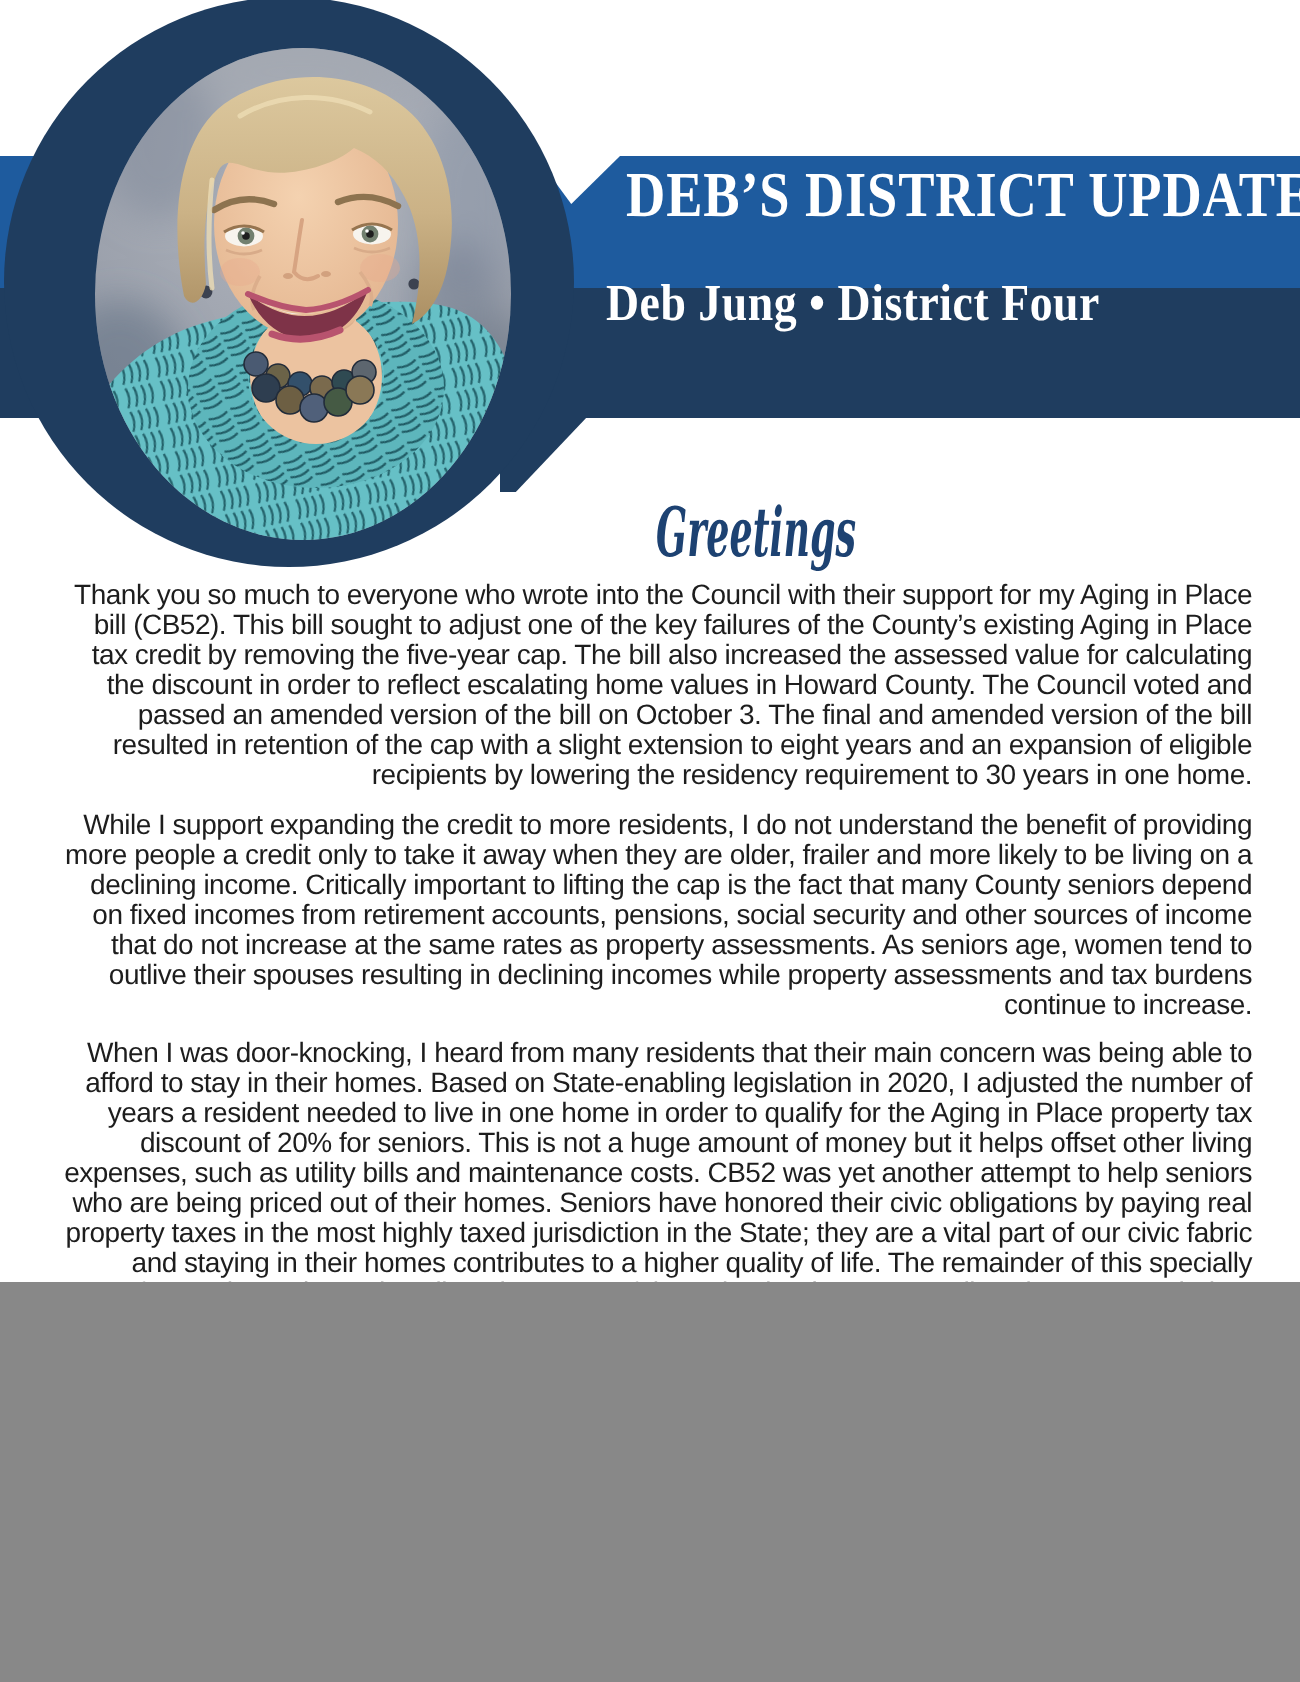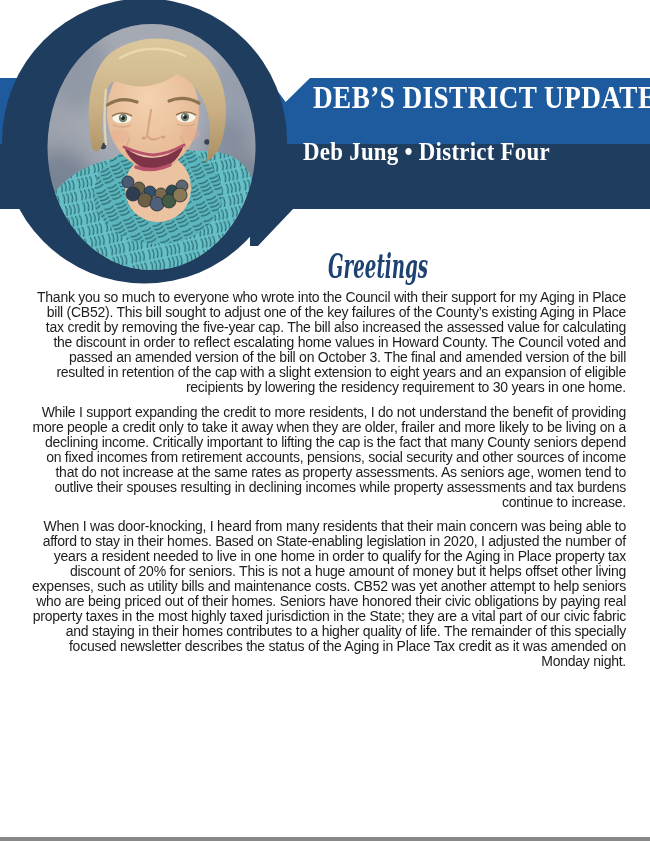--- a/index.html
+++ b/index.html
@@ -1,17 +1,17 @@
 <!DOCTYPE html>
 <html style="--banner_blue: #1e5b9e; --navy: #1f3d5f; --script_blue: #1d4272; --banner_text: #ffffff; --body_text: #1d1d1d; --sweater_teal: #66c0c6;"><head>
 <meta charset="utf-8">
 <style>
   html,body{margin:0;padding:0;background:#888;}
   .page{
-    position:relative;width:650px;height:837px;margin:0 auto;
+    position:relative;width:650px;height:641px;margin:0 auto;
     background:#ffffff;overflow:hidden;
     font-family:"Liberation Sans",sans-serif;
   }
   
   .band{position:absolute;left:0;right:0;z-index:1;}
   .band-title{top:78px;height:65.5px;background:var(--banner_blue,#1e5b9e);}
   .band-sub{top:143.5px;height:65.5px;background:var(--navy,#1f3d5f);}
   .title-text{
     position:absolute;left:313px;top:81px;z-index:4;
     font-family:"Liberation Serif",serif;font-weight:700;font-size:32px;line-height:1;

